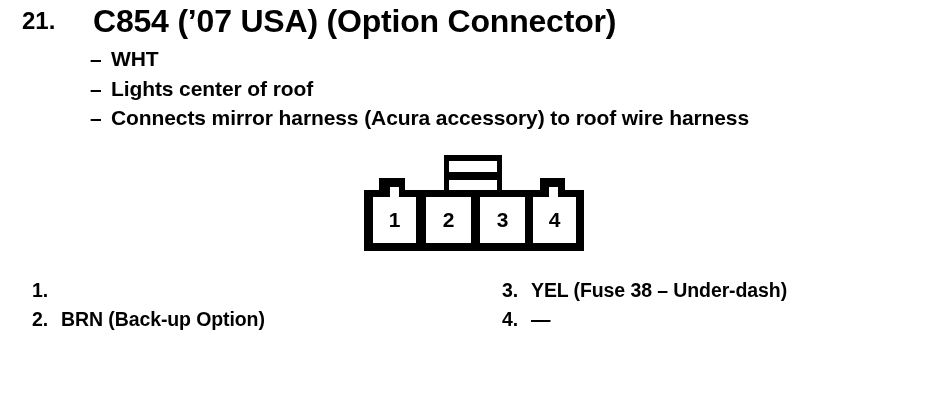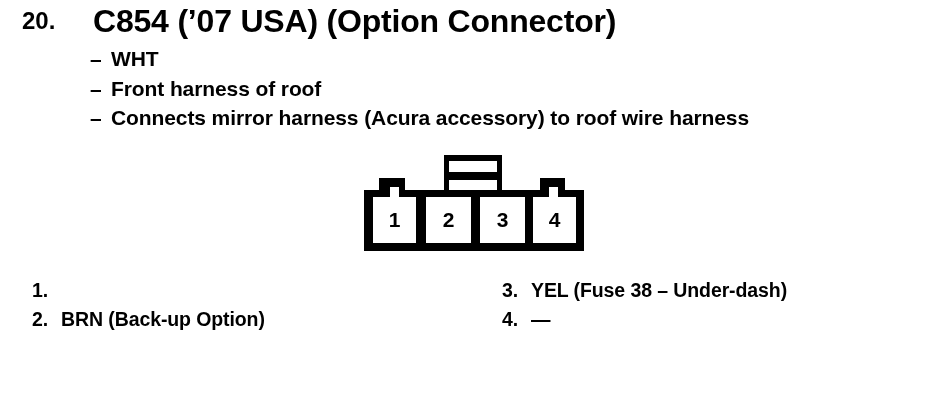--- a/index.html
+++ b/index.html
@@ -50,31 +50,31 @@
   svg text{
     font-family:"Liberation Sans","DejaVu Sans",sans-serif;
     font-weight:700;
   }
 </style>
 </head>
 <body>
 
 <div class="sheet">
 
-  <div class="item-no">20.</div>
+  <div class="item-no">21.</div>
   <div class="page-title">C854 (’07 USA) (Option Connector)</div>
 
   <div class="details">
     <div class="detail-line">
       <span class="detail-dash">–</span>
       <span>WHT</span>
     </div>
     <div class="detail-line">
       <span class="detail-dash">–</span>
-      <span>Front harness of roof</span>
+      <span>Lights center of roof</span>
     </div>
     <div class="detail-line">
       <span class="detail-dash">–</span>
       <span>Connects mirror harness (Acura accessory) to roof wire harness</span>
     </div>
   </div>
 
   <div class="connector-wrap">
     <svg width="245" height="110" viewBox="0 0 245 110" xmlns="http://www.w3.org/2000/svg">
 

